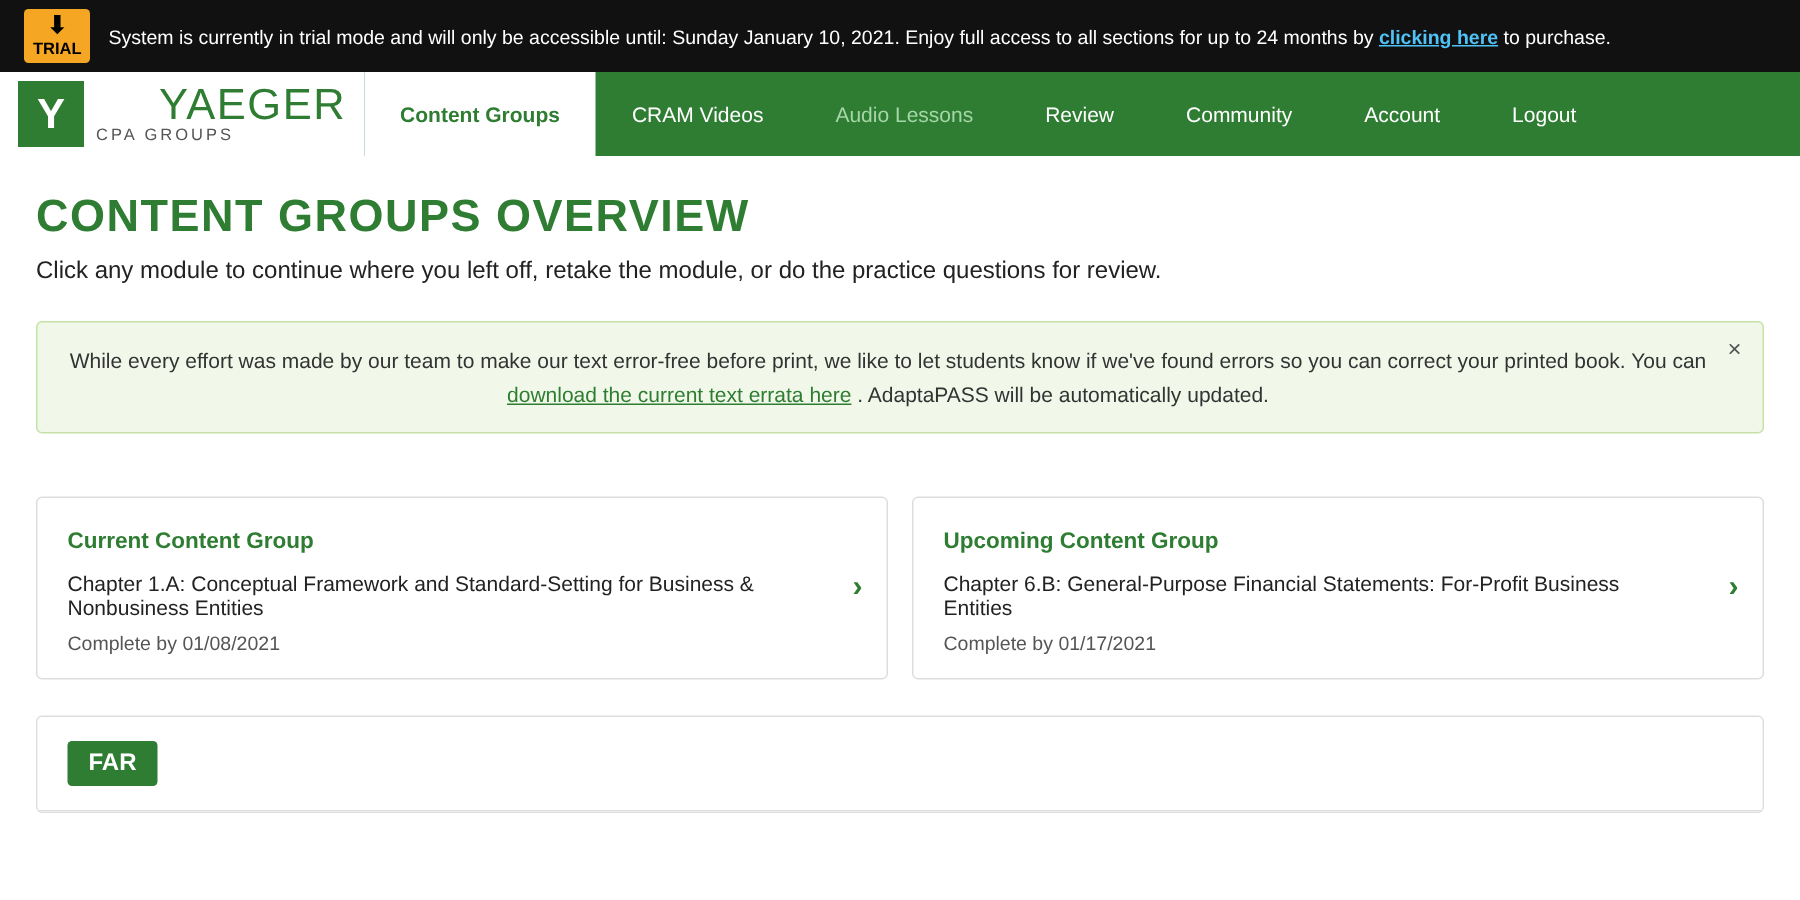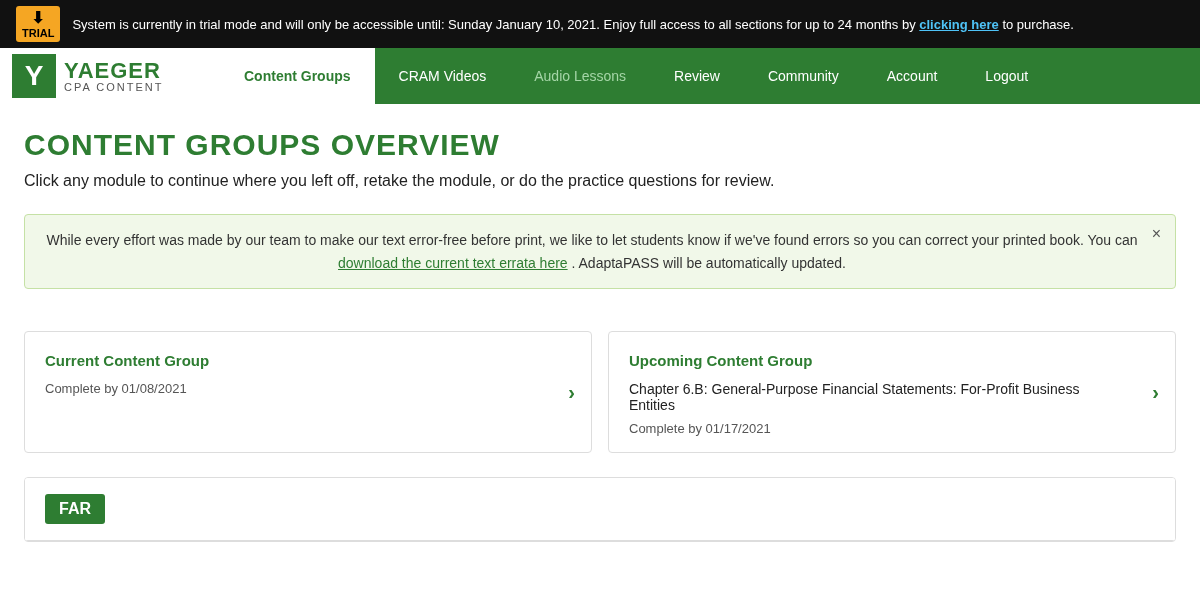--- a/index.html
+++ b/index.html
@@ -52,21 +52,21 @@
       font-size: 28px;
       font-weight: bold;
       width: 44px;
       height: 44px;
       display: flex;
       align-items: center;
       justify-content: center;
       border: 2px solid #2e7d32;
     }
     .logo-text { display: flex; flex-direction: column; line-height: 1; }
-    .logo-name { font-size: 22px; font-weight: bold; color: #2e7d32; letter-spacing: 1px; }
+    .logo-name { font-size: 29px; font-weight: normal; color: #2e7d32; letter-spacing: 1px; margin-left: 42px; }
     .logo-sub { font-size: 11px; color: #555; letter-spacing: 2px; }
     .nav-links { display: flex; align-items: stretch; flex: 1; }
     .nav-link {
       color: #fff;
       text-decoration: none;
       padding: 0 24px;
       display: flex;
       align-items: center;
       font-size: 14px;
       font-weight: 500;
@@ -201,21 +201,21 @@
   </span>
 </div>
 
 <nav>
   <div class="logo-area">
     <div class="logo-box">
       <span>Y</span>
     </div>
     <div class="logo-text">
       <span class="logo-name">YAEGER</span>
-      <span class="logo-sub">CPA CONTENT</span>
+      <span class="logo-sub">CPA GROUPS</span>
     </div>
   </div>
   <div class="nav-links">
     <a class="nav-link active" href="#">Content Groups</a>
     <a class="nav-link" href="#">CRAM Videos</a>
     <a class="nav-link muted" href="#">Audio Lessons</a>
     <a class="nav-link" href="#">Review</a>
     <a class="nav-link" href="#">Community</a>
     <a class="nav-link" href="#">Account</a>
     <a class="nav-link" href="#">Logout</a>
@@ -230,20 +230,21 @@
     <span>While every effort was made by our team to make our text error-free before print, we like to let students know if we've found errors so you can correct your printed book. You can</span>
     <a href="#">download the current text errata here</a>
     <span>. AdaptaPASS will be automatically updated.</span>
     <button class="alert-close">×</button>
   </div>
 
   <div class="cards-row">
 
     <div class="card">
       <div class="card-title">Current Content Group</div>
+      <div class="card-body">Chapter 1.A: Conceptual Framework and Standard-Setting for Business &amp; Nonbusiness Entities</div>
       <div class="card-date">Complete by 01/08/2021</div>
       <div class="card-arrow">›</div>
     </div>
 
     <div class="card">
       <div class="card-title">Upcoming Content Group</div>
       <div class="card-body">Chapter 6.B: General-Purpose Financial Statements: For-Profit Business Entities</div>
       <div class="card-date">Complete by 01/17/2021</div>
       <div class="card-arrow">›</div>
     </div>

